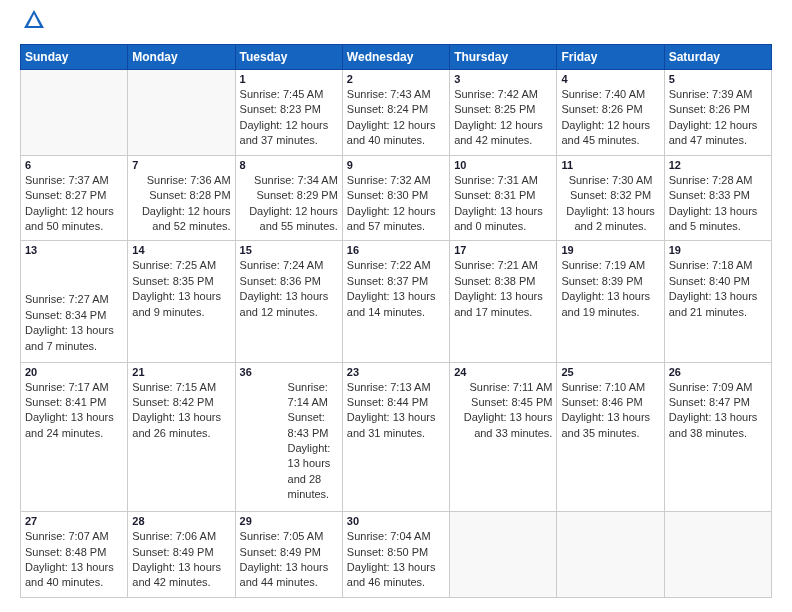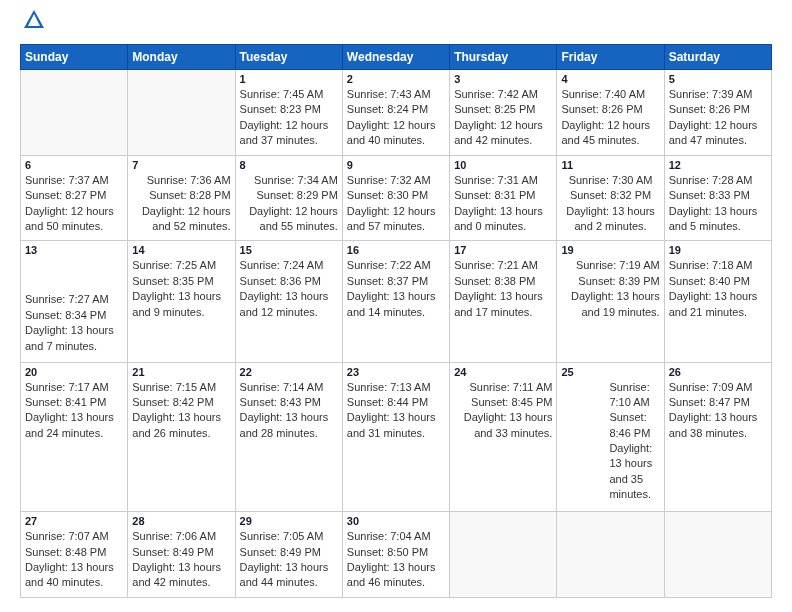--- a/index.html
+++ b/index.html
@@ -238,21 +238,21 @@
 Daylight: 13 hours and 14 minutes.</div>
           </td>
           <td>
             <div class="day-number">17</div>
             <div class="day-info" style="white-space: pre-line;">Sunrise: 7:21 AM
 Sunset: 8:38 PM
 Daylight: 13 hours and 17 minutes.</div>
           </td>
           <td>
             <div class="day-number">19</div>
-            <div class="day-info" style="white-space: pre-line; text-align: right;">Sunrise: 7:19 AM
+            <div class="day-info" style="white-space: pre-line;">Sunrise: 7:19 AM
 Sunset: 8:39 PM
 Daylight: 13 hours and 19 minutes.</div>
           </td>
           <td>
             <div class="day-number">19</div>
             <div class="day-info" style="white-space: pre-line;">Sunrise: 7:18 AM
 Sunset: 8:40 PM
 Daylight: 13 hours and 21 minutes.</div>
           </td>
         </tr>
@@ -263,40 +263,40 @@
 Sunset: 8:41 PM
 Daylight: 13 hours and 24 minutes.</div>
           </td>
           <td>
             <div class="day-number">21</div>
             <div class="day-info" style="white-space: pre-line;">Sunrise: 7:15 AM
 Sunset: 8:42 PM
 Daylight: 13 hours and 26 minutes.</div>
           </td>
           <td>
-            <div class="day-number">22</div>
-            <div class="day-info" style="white-space: pre-line;">Sunrise: 7:14 AM
+            <div class="day-number">36</div>
+            <div class="day-info" style="white-space: pre-line; margin-left: 48px;">Sunrise: 7:14 AM
 Sunset: 8:43 PM
 Daylight: 13 hours and 28 minutes.</div>
           </td>
           <td>
             <div class="day-number">23</div>
             <div class="day-info" style="white-space: pre-line;">Sunrise: 7:13 AM
 Sunset: 8:44 PM
 Daylight: 13 hours and 31 minutes.</div>
           </td>
           <td>
             <div class="day-number">24</div>
             <div class="day-info" style="white-space: pre-line; text-align: right;">Sunrise: 7:11 AM
 Sunset: 8:45 PM
 Daylight: 13 hours and 33 minutes.</div>
           </td>
           <td>
             <div class="day-number">25</div>
-            <div class="day-info" style="white-space: pre-line; margin-left: 48px;">Sunrise: 7:10 AM
+            <div class="day-info" style="white-space: pre-line;">Sunrise: 7:10 AM
 Sunset: 8:46 PM
 Daylight: 13 hours and 35 minutes.</div>
           </td>
           <td>
             <div class="day-number">26</div>
             <div class="day-info" style="white-space: pre-line;">Sunrise: 7:09 AM
 Sunset: 8:47 PM
 Daylight: 13 hours and 38 minutes.</div>
           </td>
         </tr>

